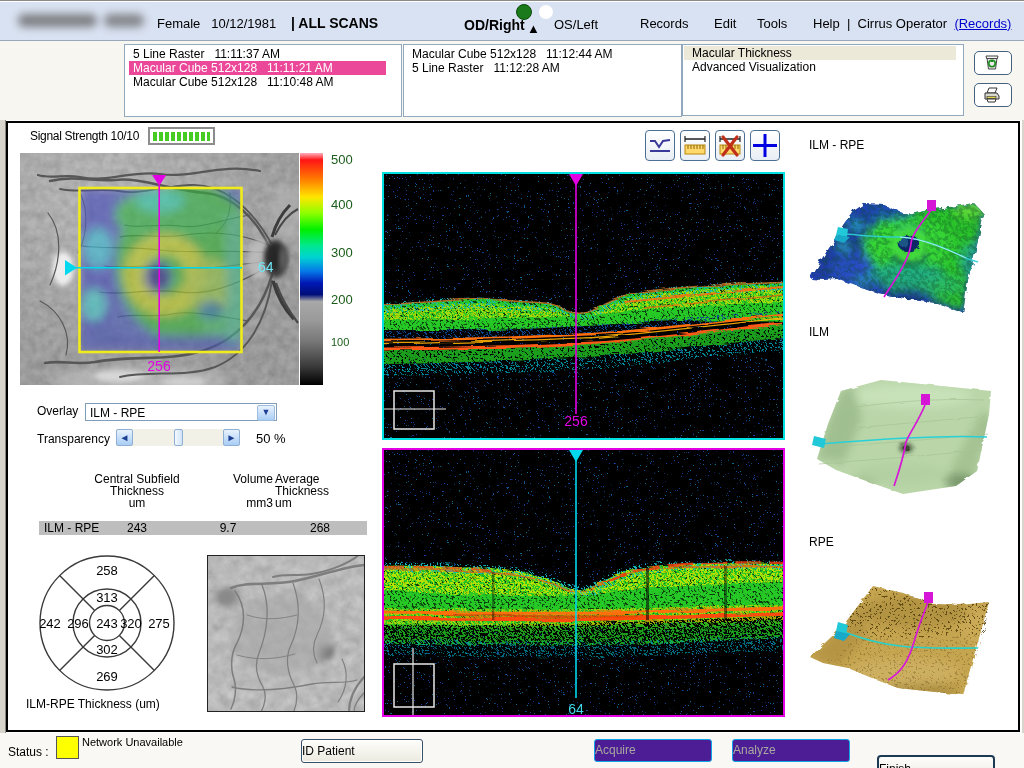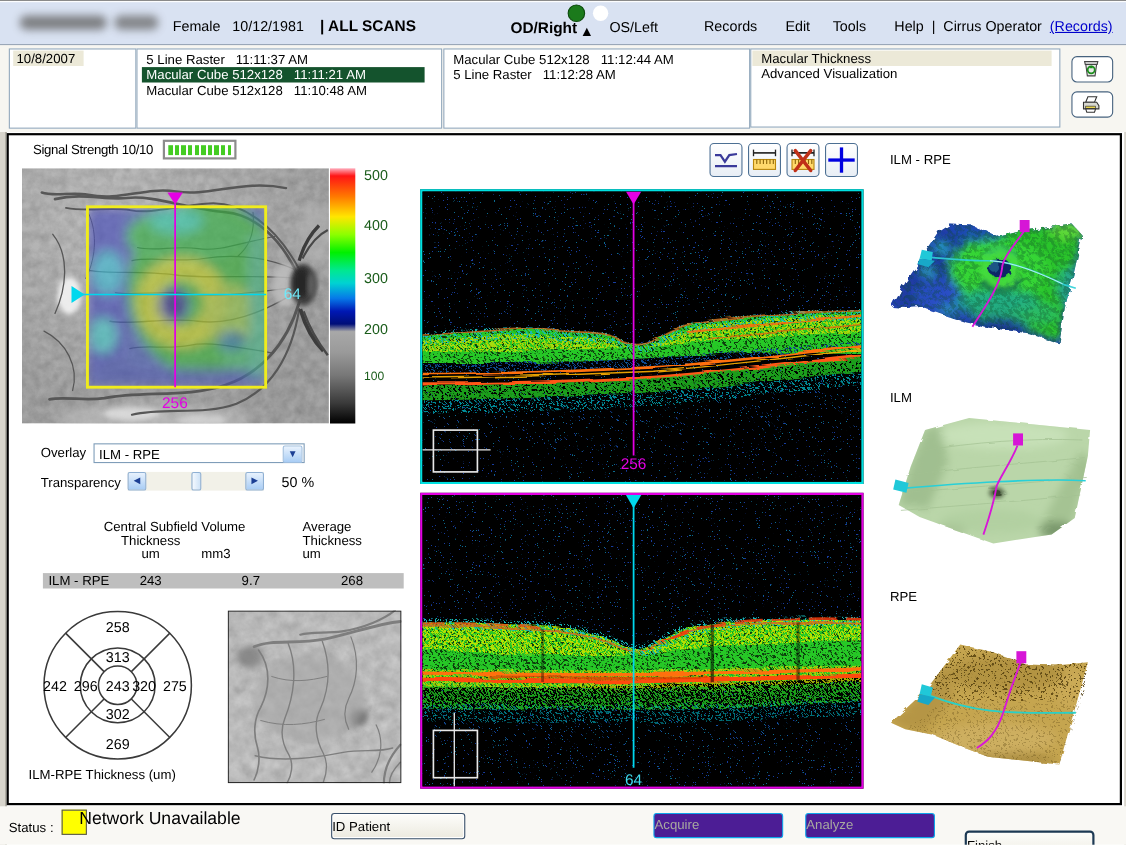--- a/index.html
+++ b/index.html
@@ -37,26 +37,23 @@
   <div class="tb" style="left:527px;top:19px;font-size:13px">▲</div>
   <div class="tb" style="left:516px;top:2px;width:14px;height:14px;background:#1b7a1b;border:1px solid #0c4a0c;border-radius:50%"></div>
   <div class="tb" style="left:539px;top:3px;width:14px;height:14px;background:#fff;border-radius:50%"></div>
   <div class="tb" style="left:554px;top:15px;font-size:13px">OS/Left</div>
   <div class="tb" style="left:640px">Records</div>
   <div class="tb" style="left:714px">Edit</div>
   <div class="tb" style="left:757px">Tools</div>
   <div class="tb" style="left:813px">Help&nbsp; |&nbsp; Cirrus Operator&nbsp; <span style="color:#0000cc;text-decoration:underline">(Records)</span></div>
 </div>
 <div class="abs" id="strip">
-  <div class="lbox" style="left:8px;top:3px;width:114px;height:71px">
-    <div class="row" style="left:3px;top:1px;width:61px;background:#ece9d8;padding-left:3px">10/8/2007</div>
-  </div>
   <div class="lbox" style="left:124px;top:3px;width:276px;height:71px">
     <div class="row" style="left:8px;top:2px">5 Line Raster&nbsp;&nbsp; 11:11:37 AM</div>
-    <div class="row" style="left:4px;top:16px;width:253px;background:#14532d;color:#fff;padding-left:4px">Macular Cube 512x128&nbsp;&nbsp; 11:11:21 AM</div>
+    <div class="row" style="left:4px;top:16px;width:253px;background:#ec4899;color:#fff;padding-left:4px">Macular Cube 512x128&nbsp;&nbsp; 11:11:21 AM</div>
     <div class="row" style="left:8px;top:30px">Macular Cube 512x128&nbsp;&nbsp; 11:10:48 AM</div>
   </div>
   <div class="lbox" style="left:403px;top:3px;width:277px;height:71px">
     <div class="row" style="left:8px;top:2px">Macular Cube 512x128&nbsp;&nbsp; 11:12:44 AM</div>
     <div class="row" style="left:8px;top:16px">5 Line Raster&nbsp;&nbsp; 11:12:28 AM</div>
   </div>
   <div class="lbox" style="left:682px;top:3px;width:280px;height:70px">
     <div class="row" style="left:1px;top:1px;width:264px;background:#ece9d8;padding-left:8px">Macular Thickness</div>
     <div class="row" style="left:9px;top:15px">Advanced Visualization</div>
   </div>
@@ -182,21 +179,21 @@
   <div style="position:absolute;right:1px;top:1px;width:16px;height:14px;background:linear-gradient(#e8f2fd,#a9cdf5);border:1px solid #9ebdde;border-radius:2px;text-align:center;line-height:13px;color:#1c3f94;font-size:9px">▼</div>
 </div>
 <div class="abs" style="left:37px;top:432px;font-size:12px">Transparency</div>
 <div class="abs" style="left:116px;top:429px;width:124px;height:17px;background:#f2f1e8">
   <div style="position:absolute;left:0;top:0;width:17px;height:17px;background:linear-gradient(#e8f2fd,#a9cdf5);border:1px solid #8fb0d4;border-radius:2px;box-sizing:border-box;text-align:center;line-height:15px;color:#1c3f94;font-size:10px;font-weight:bold">◄</div>
   <div style="position:absolute;right:0;top:0;width:17px;height:17px;background:linear-gradient(#e8f2fd,#a9cdf5);border:1px solid #8fb0d4;border-radius:2px;box-sizing:border-box;text-align:center;line-height:15px;color:#1c3f94;font-size:10px;font-weight:bold">►</div>
   <div style="position:absolute;left:58px;top:0;width:9px;height:17px;background:linear-gradient(90deg,#f4f9ff,#cfe3f7);border:1px solid #8fb0d4;box-sizing:border-box;border-radius:2px"></div>
 </div>
 <div class="abs" style="left:256px;top:431px;font-size:13px">50 %</div>
 <div class="abs" style="left:92px;top:473px;width:90px;text-align:center;font-size:12px;line-height:12px">Central Subfield<br>Thickness<br>um</div>
-<div class="abs" style="left:183px;top:473px;width:90px;text-align:left;font-size:12px;line-height:12px">Volume<br>&nbsp;<br>mm3</div>
+<div class="abs" style="left:183px;top:473px;width:90px;text-align:right;font-size:12px;line-height:12px">Volume<br>&nbsp;<br>mm3</div>
 <div class="abs" style="left:275px;top:473px;width:90px;font-size:12px;line-height:12px">Average<br>Thickness<br>um</div>
 <div class="abs" style="left:39px;top:521px;width:328px;height:14px;background:#bebebe;font-size:12px">
   <span style="position:absolute;left:5px">ILM - RPE</span>
   <span style="position:absolute;left:59px;width:78px;text-align:center">243</span>
   <span style="position:absolute;left:150px;width:78px;text-align:center">9.7</span>
   <span style="position:absolute;left:242px;width:78px;text-align:center">268</span>
 </div>
 <div class="abs" id="etdrsbox" style="left:30px;top:548px;width:155px;height:150px">
 <svg width="155" height="150" viewBox="0 0 155 150" xmlns="http://www.w3.org/2000/svg">
  <g stroke="#3a3a3a" stroke-width="1.4" fill="none">
@@ -458,21 +455,21 @@
  <ellipse cx="104" cy="57" rx="4.5" ry="6" fill="#1c5a88" opacity="0.9"></ellipse>
 </g>
 <path d="M46,49 C 60,50 75,52 97,52 C 120,52 148,64 168,74 L 178,77" stroke="#30d0d8" stroke-width="1.5" fill="none" opacity="0.9"></path>
 <path d="M100,52 C 122,53 146,64 166,73" stroke="#e0fff8" stroke-width="0.8" fill="none" opacity="0.85"></path>
 <path d="M131,25 C 122,38 111,50 111,59 C 109,75 95,95 84,112" stroke="#d816d8" stroke-width="1.7" fill="none"></path>
 <rect x="127" y="15" width="9" height="11" fill="#d616d6"></rect>
 <polygon points="38,42 48,44 47,52 36,50" fill="#20c8d8"></polygon>
 <polygon points="36,50 50,52 44,58 34,55" fill="#18a8c8"></polygon>
 </svg>
 </div>
-<div class="abs" style="left:809px;top:354px;font-size:12px">ILM</div>
+<div class="abs" style="left:809px;top:325px;font-size:12px">ILM</div>
 <div class="abs" id="surf2" style="left:806px;top:374px;width:195px;height:130px">
 <svg width="195" height="130" viewBox="0 0 195 130" xmlns="http://www.w3.org/2000/svg">
 <defs>
           <clipPath id="cp2">
             <polygon points="11,85 22,50 35,17 75,6 185,17 183,40 171,97 150,112 97,120 52,104 30,96"></polygon>
           </clipPath>
 <filter id="rough3" x="-10%" y="-10%" width="120%" height="120%">
  <feTurbulence type="fractalNoise" baseFrequency="0.07 0.15" numOctaves="2" seed="19" result="t"></feTurbulence>
  <feDisplacementMap in="SourceGraphic" in2="t" scale="2.5"></feDisplacementMap>
 </filter>
@@ -535,19 +532,19 @@
 <path d="M44,60 C 60,66 80,72 100,74 C 125,77 150,76 178,76" stroke="#28d0c8" stroke-width="1.7" fill="none"></path>
 <path d="M128,30 C 124,40 118,56 112,76 C 106,94 98,102 88,108" stroke="#d816d8" stroke-width="1.7" fill="none"></path>
 <rect x="124" y="20" width="9" height="11" fill="#d616d6"></rect>
 <polygon points="38,50 48,53 46,62 36,59" fill="#20c8d8"></polygon>
 <polygon points="36,59 50,62 44,69 34,66" fill="#18a8c8"></polygon>
 </svg>
 </div>
 <div class="abs" id="status">
   <div class="abs" style="left:8px;top:12px;font-weight:normal;font-size:12px">Status :</div>
   <div class="abs" style="left:56px;top:3px;width:21px;height:21px;background:#ffff00;border:1px solid #555"></div>
-  <div class="abs" style="left:72px;top:3px;font-size:16px">Network Unavailable</div>
+  <div class="abs" style="left:82px;top:3px;font-size:11px">Network Unavailable</div>
   <div class="btn xpbtn" style="left:301px;top:6px;width:122px;height:24px;line-height:22px;border:1px solid #39506b;box-shadow:inset 0 0 0 1px #fff">ID Patient</div>
   <div class="btn disbtn" style="left:594px;top:6px;width:118px;height:23px;line-height:21px">Acquire</div>
   <div class="btn disbtn" style="left:732px;top:6px;width:118px;height:23px;line-height:21px">Analyze</div>
   <div class="btn xpbtn" style="left:877px;top:22px;width:118px;height:27px;line-height:25px;border:2px solid #1d3a54;border-radius:4px">Finish</div>
 </div>
 </div>
 
 </body></html>

